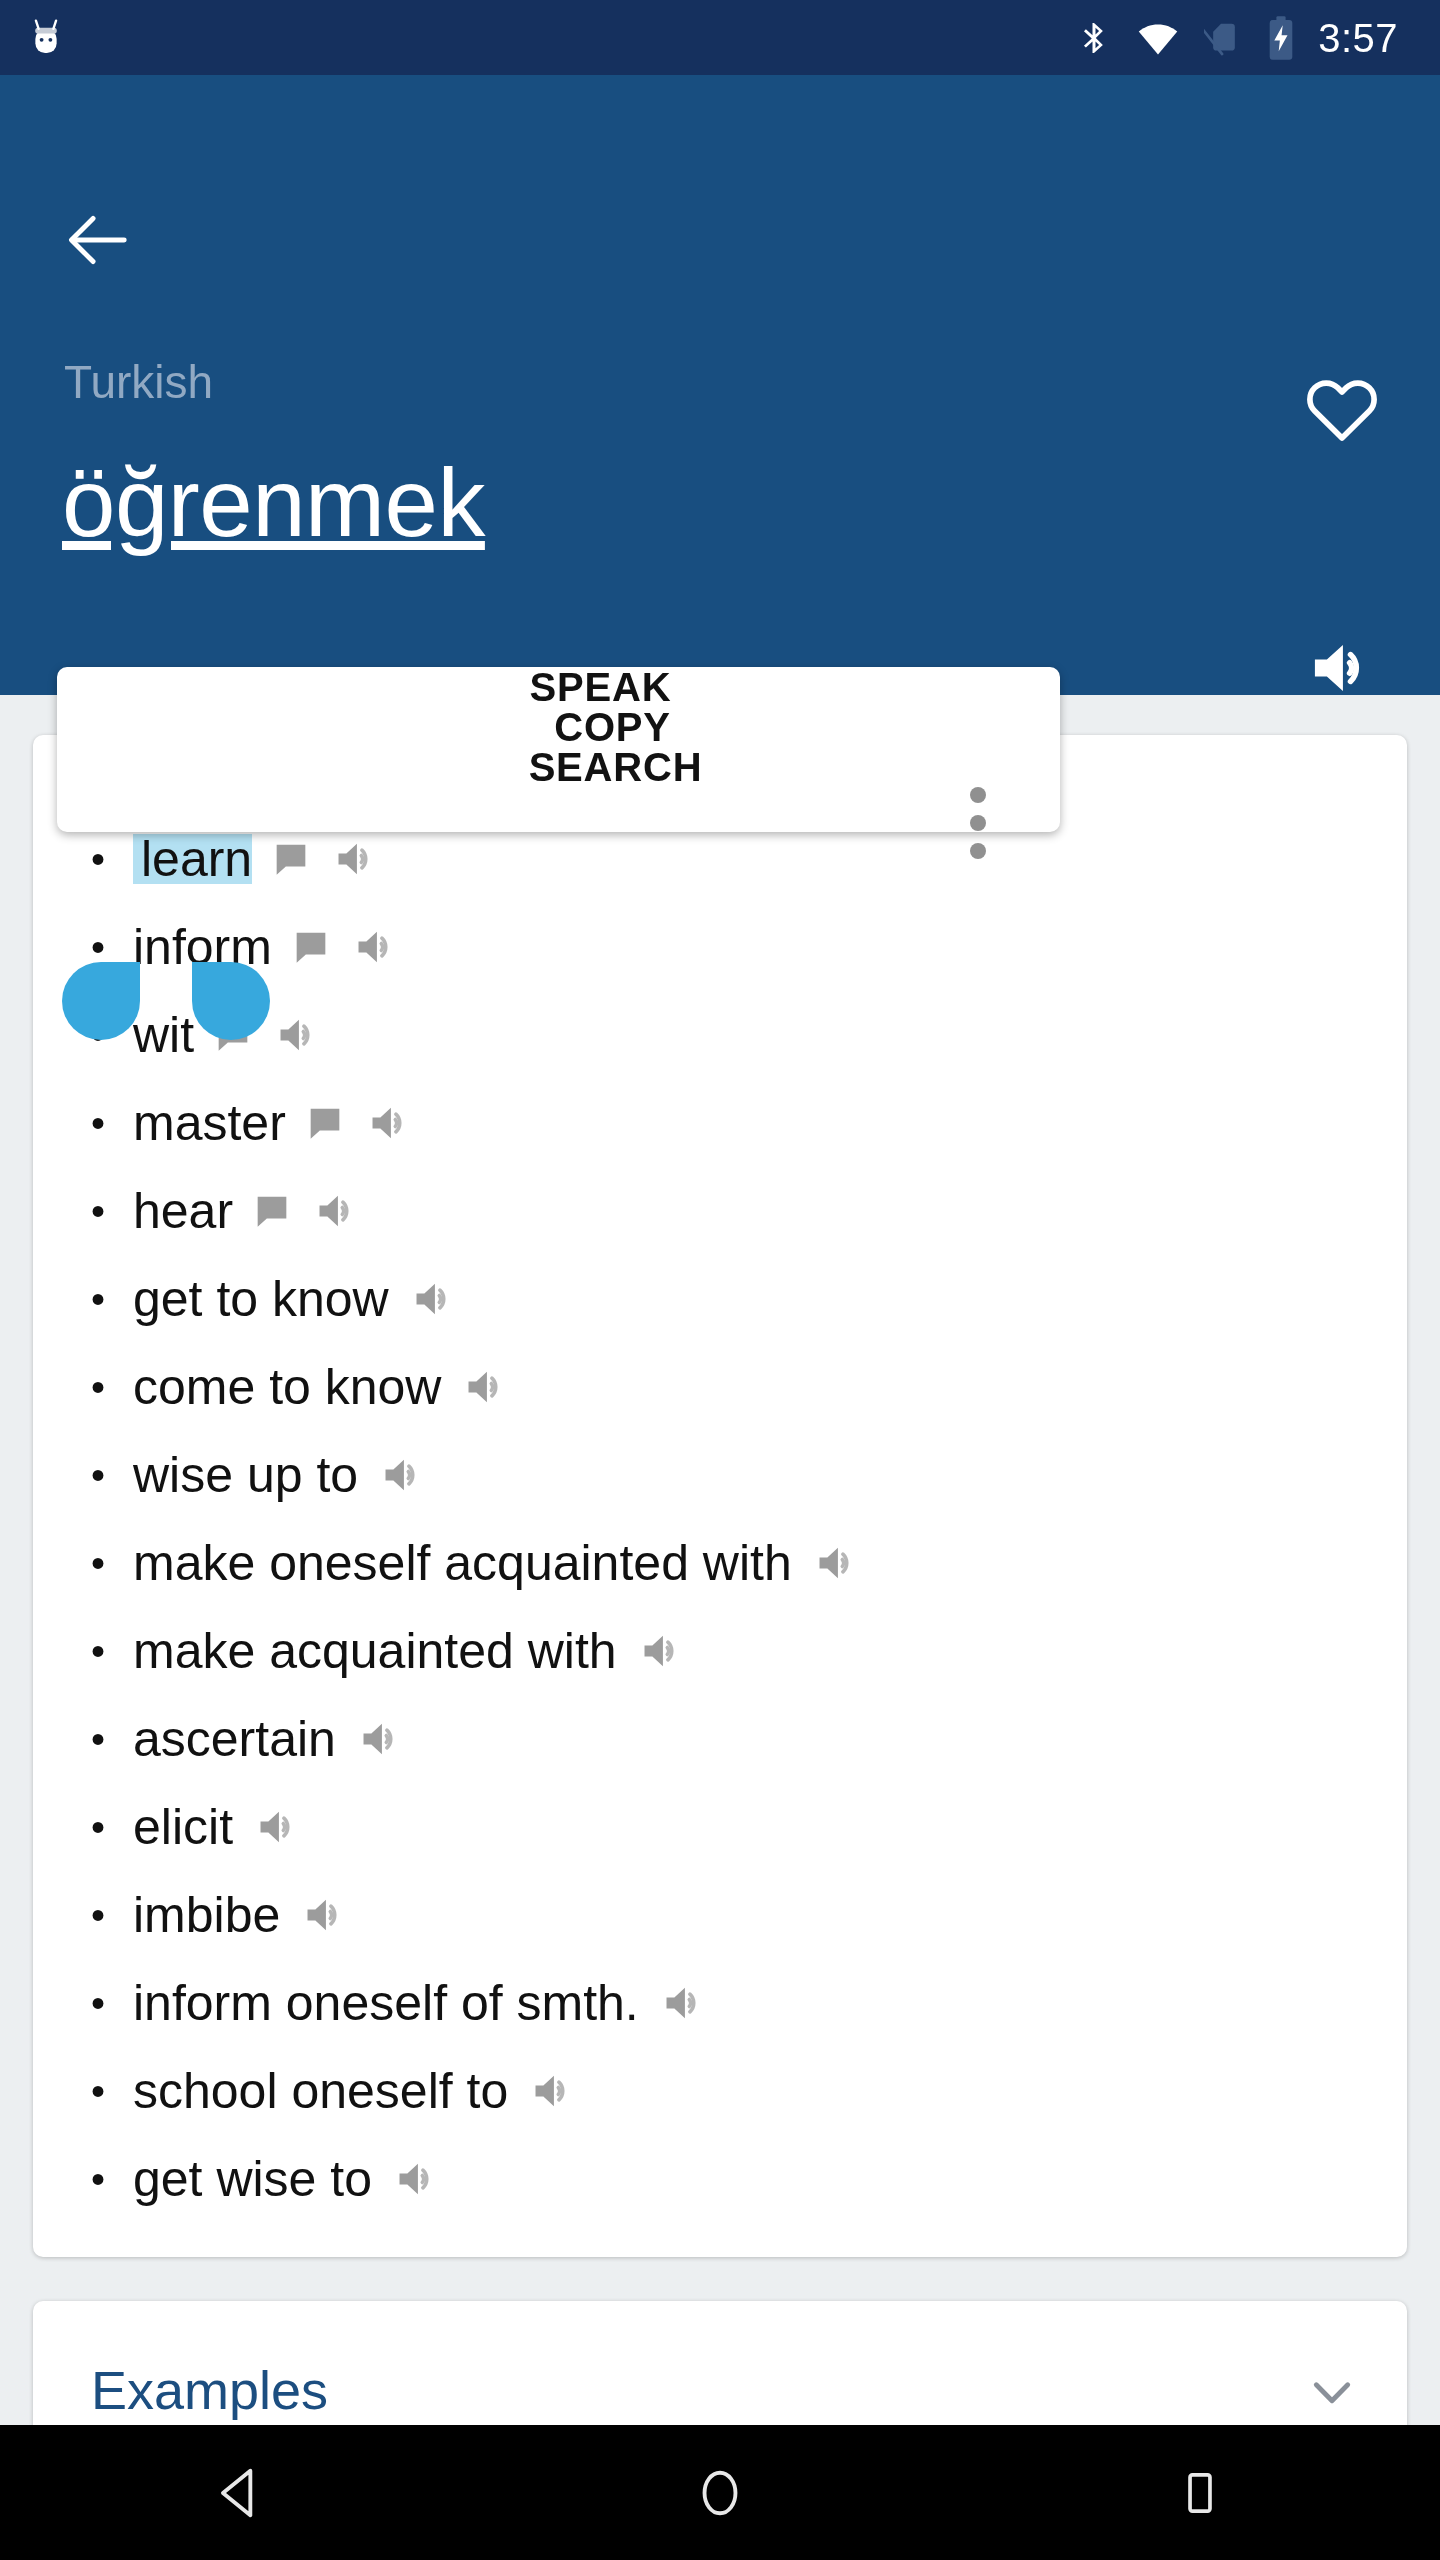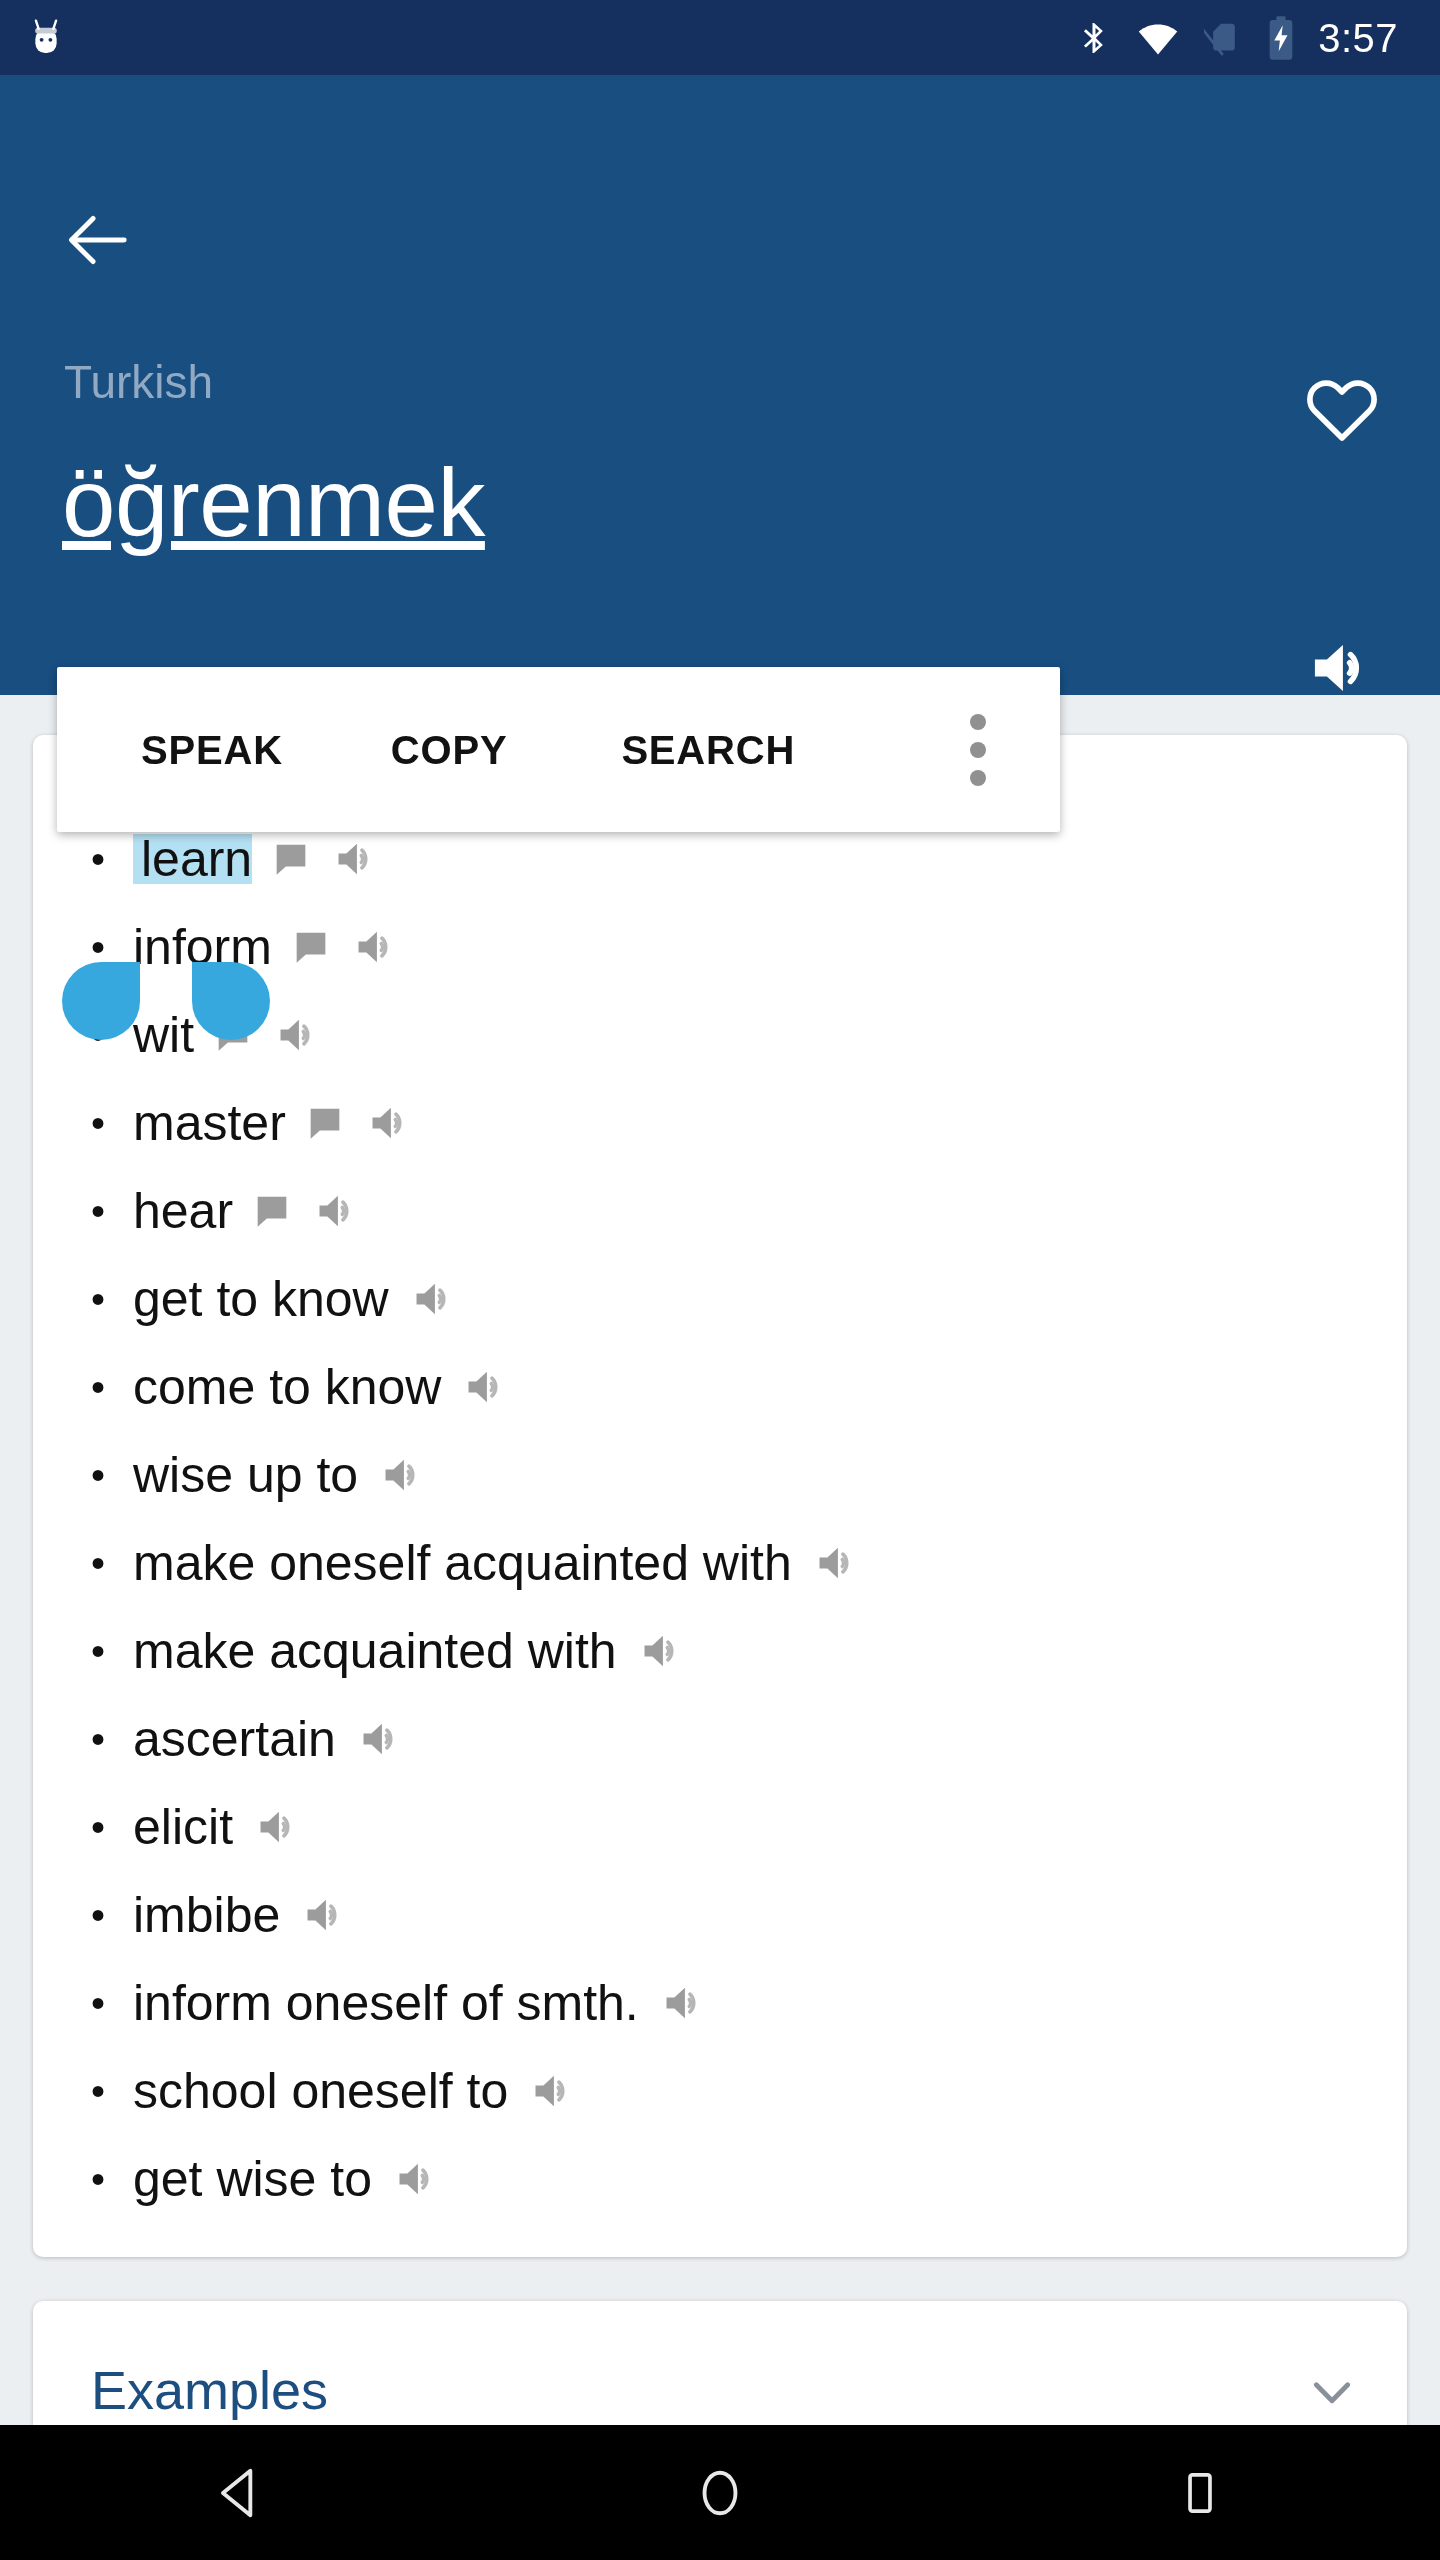--- a/index.html
+++ b/index.html
@@ -88,23 +88,23 @@
     background:#ffffff; border-radius:10px;
     box-shadow:0 1px 4px rgba(0,0,0,.22);
     height:160px; padding:62px 46px 0 58px;
     display:flex; align-items:flex-start; justify-content:space-between;
   }
   .card2 .ex-title{ color:#1c4e80; font-size:54px; line-height:1; }
 
   
   .fab-menu{
     position:absolute; left:57px; top:667px; width:1003px; height:165px;
-    background:#ffffff; border-radius:2px;
+    background:#ffffff; border-radius:10px;
     box-shadow:0 3px 10px rgba(0,0,0,.30);
-    display:flex; align-items:center; z-index:40;
+    display:flex; align-items:center; z-index:40;flex-direction:column;
   }
   .fab-item{
     font-size:40px; font-weight:bold; color:#121212; letter-spacing:.8px;
     cursor:pointer; line-height:1;
   }
   .fab-item.speak{ margin-left:84px; }
   .fab-item.copy{ margin-left:108px; }
   .fab-item.search{ margin-left:114px; }
   .fab-more{
     margin-left:auto; margin-right:72px; width:20px;

